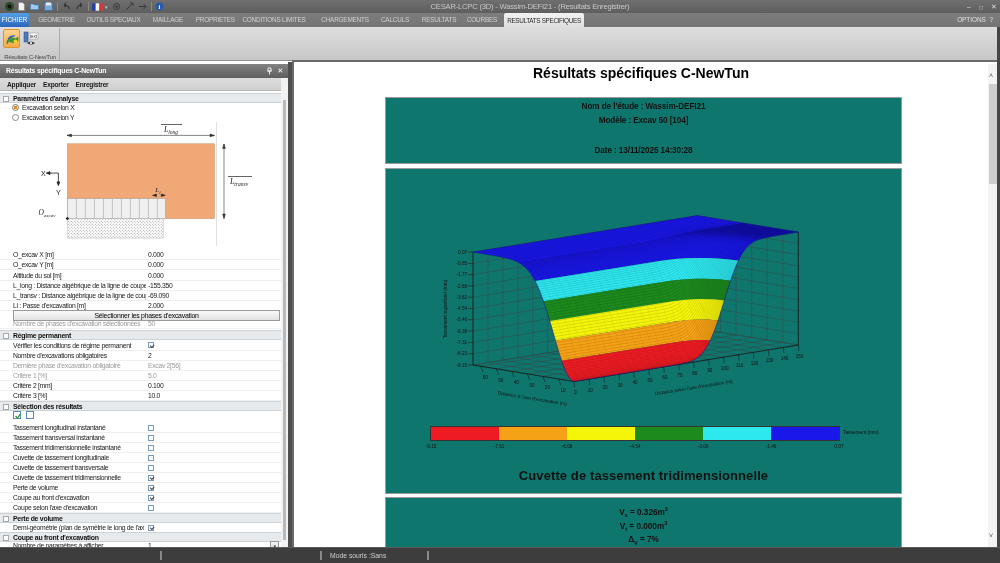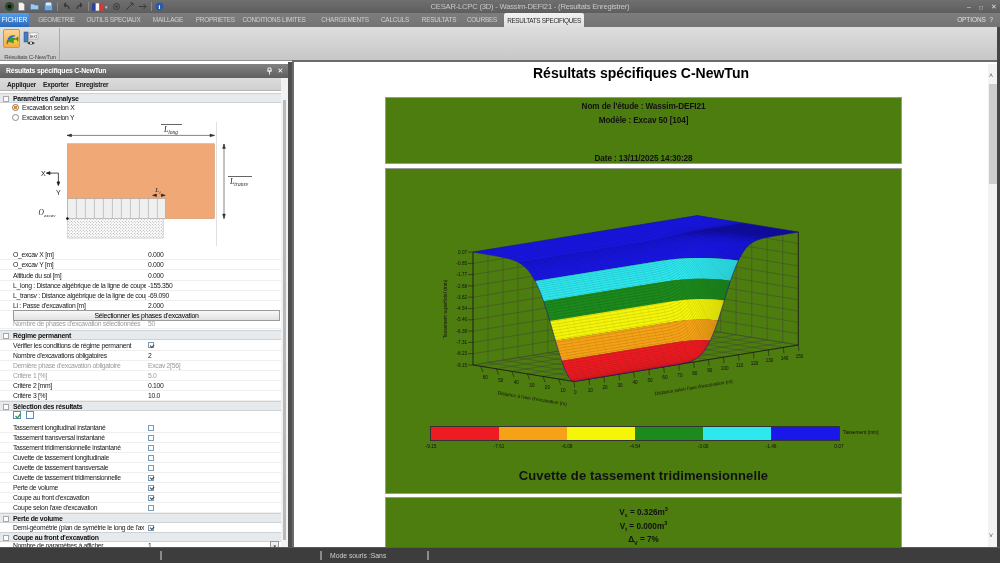--- a/index.html
+++ b/index.html
@@ -47,21 +47,21 @@
 #panelscroll{position:absolute;left:281px;top:16px;width:7px;height:469px;background:#f2f2f2;}
 #panelscroll .thumb{position:absolute;left:2px;top:22px;width:3px;height:440px;background:#b9b9b9;}
 #panelborder{position:absolute;left:288px;top:0px;width:4px;height:485px;background:#4f4f4f;}
 
 #doc{position:absolute;left:292px;top:33px;width:708px;height:487px;background:#fff;border-top:2px solid #6b6b6b;border-left:2px solid #6b6b6b;}
 #docscroll{position:absolute;left:694px;top:2px;width:10px;height:483px;background:#f3f3f3;}
 #docscroll .thumb{position:absolute;left:1px;top:20px;width:8px;height:100px;background:#cdcdcd;}
 #docscroll .chev{position:absolute;left:1px;font-size:7px;color:#555;}
 #docborder{position:absolute;left:997px;top:0;width:3px;height:520px;background:#454545;}
 #doctitle{position:absolute;left:0px;top:3px;width:694px;text-align:center;font-size:14px;font-weight:bold;color:#000;}
-.docbox{position:absolute;left:91px;width:517px;border:1px solid #9a9a9a;background:#4d7c0f;padding-left:24px;}
+.docbox{position:absolute;left:91px;width:517px;border:1px solid #9a9a9a;background:#0f766e;padding-left:24px;}
 .infoline{position:absolute;left:0;width:515px;text-align:center;font-size:8.2px;font-weight:bold;color:#111;letter-spacing:-0.1px;}
 #cbar{position:absolute;left:44px;top:257px;width:410px;height:15px;border:1px solid #333;font-size:0;}
 #cbar div{display:inline-block;height:13px;width:68px;}
 .cbarlbl{position:absolute;top:275px;font-size:4.8px;color:#111;transform:translateX(-50%);}
 #charttitle{position:absolute;left:0;top:299px;width:515px;text-align:center;font-size:13px;font-weight:bold;color:#111;letter-spacing:0.1px;}
 .vline{position:absolute;left:0;width:515px;text-align:center;font-size:8.2px;font-weight:bold;color:#111;}
 sub{font-size:5.5px;}
 sup{font-size:5.5px;}
 </style></head><body>
 <div id="app">
@@ -147,21 +147,21 @@
       </div>
       <div id="rgrouplabel">Résultats C-NewTun</div>
       <div id="rgsep"></div>
     </div>
     <div id="main">
       <div id="doc">
         <div id="doctitle">Résultats spécifiques C-NewTun</div>
         <div class="docbox" style="top:35px;height:67px;">
           <div class="infoline" style="top:3.5px;">Nom de l'étude : Wassim-DEFI21</div>
           <div class="infoline" style="top:18px;">Modèle : Excav 50 [104]</div>
-          <div class="infoline" style="top:47.5px;margin-top:8px;">Date : 13/11/2025 14:30:28</div>
+          <div class="infoline" style="top:47.5px;">Date : 13/11/2025 14:30:28</div>
         </div>
         <div class="docbox" style="top:106px;height:326px;">
           <svg width="517" height="326" viewBox="385 168 517 326" style="position:absolute;left:-1px;top:-1px;">
             <path d="M473.0,365.0L473.0,252.1 M488.0,362.6L488.0,249.6 M502.9,360.1L502.9,247.2 M517.9,357.7L517.9,244.8 M532.8,355.3L532.8,242.3 M547.8,352.8L547.8,239.9 M562.7,350.4L562.7,237.5 M577.7,348.0L577.7,235.0 M592.6,345.5L592.6,232.6 M607.6,343.1L607.6,230.2 M622.5,340.7L622.5,227.7 M637.5,338.2L637.5,225.3 M652.4,335.8L652.4,222.9 M667.4,333.4L667.4,220.4 M682.3,330.9L682.3,218.0 M697.3,328.5L697.3,215.6 M473.0,365.0L697.3,328.5 M473.0,353.7L697.3,317.2 M473.0,342.4L697.3,305.9 M473.0,331.1L697.3,294.6 M473.0,319.8L697.3,283.3 M473.0,308.5L697.3,272.0 M473.0,297.2L697.3,260.7 M473.0,285.9L697.3,249.4 M473.0,274.6L697.3,238.2 M473.0,263.4L697.3,226.9 M473.0,252.1L697.3,215.6 M798.3,345.0L798.3,232.1 M782.8,342.5L782.8,229.5 M767.2,339.9L767.2,227.0 M751.7,337.4L751.7,224.4 M736.1,334.9L736.1,221.9 M720.6,332.3L720.6,219.4 M705.1,329.8L705.1,216.8 M697.3,328.5L697.3,215.6 M798.3,345.0L697.3,328.5 M798.3,333.7L697.3,317.2 M798.3,322.4L697.3,305.9 M798.3,311.1L697.3,294.6 M798.3,299.8L697.3,283.3 M798.3,288.5L697.3,272.0 M798.3,277.2L697.3,260.7 M798.3,265.9L697.3,249.4 M798.3,254.6L697.3,238.2 M798.3,243.4L697.3,226.9 M798.3,232.1L697.3,215.6 M574.0,381.5L798.3,345.0 M558.5,379.0L782.8,342.5 M542.9,376.4L767.2,339.9 M527.4,373.9L751.7,337.4 M511.8,371.3L736.1,334.9 M496.3,368.8L720.6,332.3 M480.8,366.3L705.1,329.8 M473.0,365.0L697.3,328.5 M574.0,381.5L473.0,365.0 M589.0,379.1L488.0,362.6 M603.9,376.6L502.9,360.1 M618.9,374.2L517.9,357.7 M633.8,371.8L532.8,355.3 M648.8,369.3L547.8,352.8 M663.7,366.9L562.7,350.4 M678.7,364.5L577.7,348.0 M693.6,362.0L592.6,345.5 M708.6,359.6L607.6,343.1 M723.5,357.2L622.5,340.7 M738.5,354.7L637.5,338.2 M753.4,352.3L652.4,335.8 M768.4,349.9L667.4,333.4 M783.3,347.4L682.3,330.9 M798.3,345.0L697.3,328.5" fill="none" stroke="#3c3c3c" stroke-width="0.4"></path>
             <path d="M473.0,365.0L473.0,252.1 M473.0,365.0L574.0,381.5 M574.0,381.5L798.3,345.0 M798.3,345.0L798.3,232.1" fill="none" stroke="#111" stroke-width="0.7"></path>
             <polygon points="535.2,281.0 533.1,277.3 531.0,274.0 528.9,271.2 526.7,268.8 524.6,266.7 521.5,264.2 519.4,262.9 516.2,261.2 510.9,259.3 503.6,257.4 494.1,255.6 473.0,252.1 697.3,215.6 798.3,232.1 775.5,235.8 766.4,237.5 760.3,239.0 755.0,241.0 752.7,242.3 750.5,243.9 748.2,245.8 745.9,248.3 742.1,253.6 738.3,260.6 727.1,259.2 721.9,258.7 714.2,258.2 705.3,257.9 689.6,258.1 680.8,258.6 673.1,259.2 662.2,260.5 649.9,262.4 535.2,281.0" fill="#1a17ea"></polygon>
             <polygon points="535.2,281.0 659.7,260.9 668.8,259.7 677.6,258.8 685.9,258.3 695.7,257.9 708.0,258.0 717.8,258.4 727.1,259.2 738.3,260.6 735.0,268.4 731.4,278.1 730.5,280.7 721.1,279.6 716.6,279.2 702.3,278.7 694.1,278.8 687.1,279.2 672.9,280.5 652.9,283.5 543.6,301.2 539.3,289.9 535.2,281.0" fill="#2ee8ef"></polygon>
             <polygon points="543.6,301.2 665.6,281.5 674.2,280.3 682.5,279.5 690.5,279.0 698.0,278.7 707.2,278.8 716.6,279.2 721.1,279.6 730.5,280.7 725.0,298.2 724.3,300.6 716.2,299.6 712.4,299.3 699.9,299.1 688.0,299.6 674.8,301.0 656.9,303.7 549.9,321.1 546.6,310.2 543.6,301.2" fill="#1d8a1d"></polygon>
             <polygon points="549.9,321.1 669.0,301.8 685.1,299.8 692.7,299.3 699.9,299.1 712.4,299.3 716.2,299.6 724.3,300.6 718.7,318.3 718.0,320.4 708.1,319.5 699.2,319.4 688.3,320.0 676.2,321.3 555.5,340.8 549.9,321.1" fill="#f5f50a"></polygon>
             <polygon points="555.5,340.8 671.8,322.0 687.0,320.1 699.2,319.4 708.1,319.5 718.0,320.4 714.5,330.4 711.1,338.6 710.2,340.5 705.2,340.0 697.1,340.0 690.0,340.4 680.7,341.4 664.6,343.9 561.6,360.7 558.8,352.0 555.5,340.8" fill="#f5a216"></polygon>

